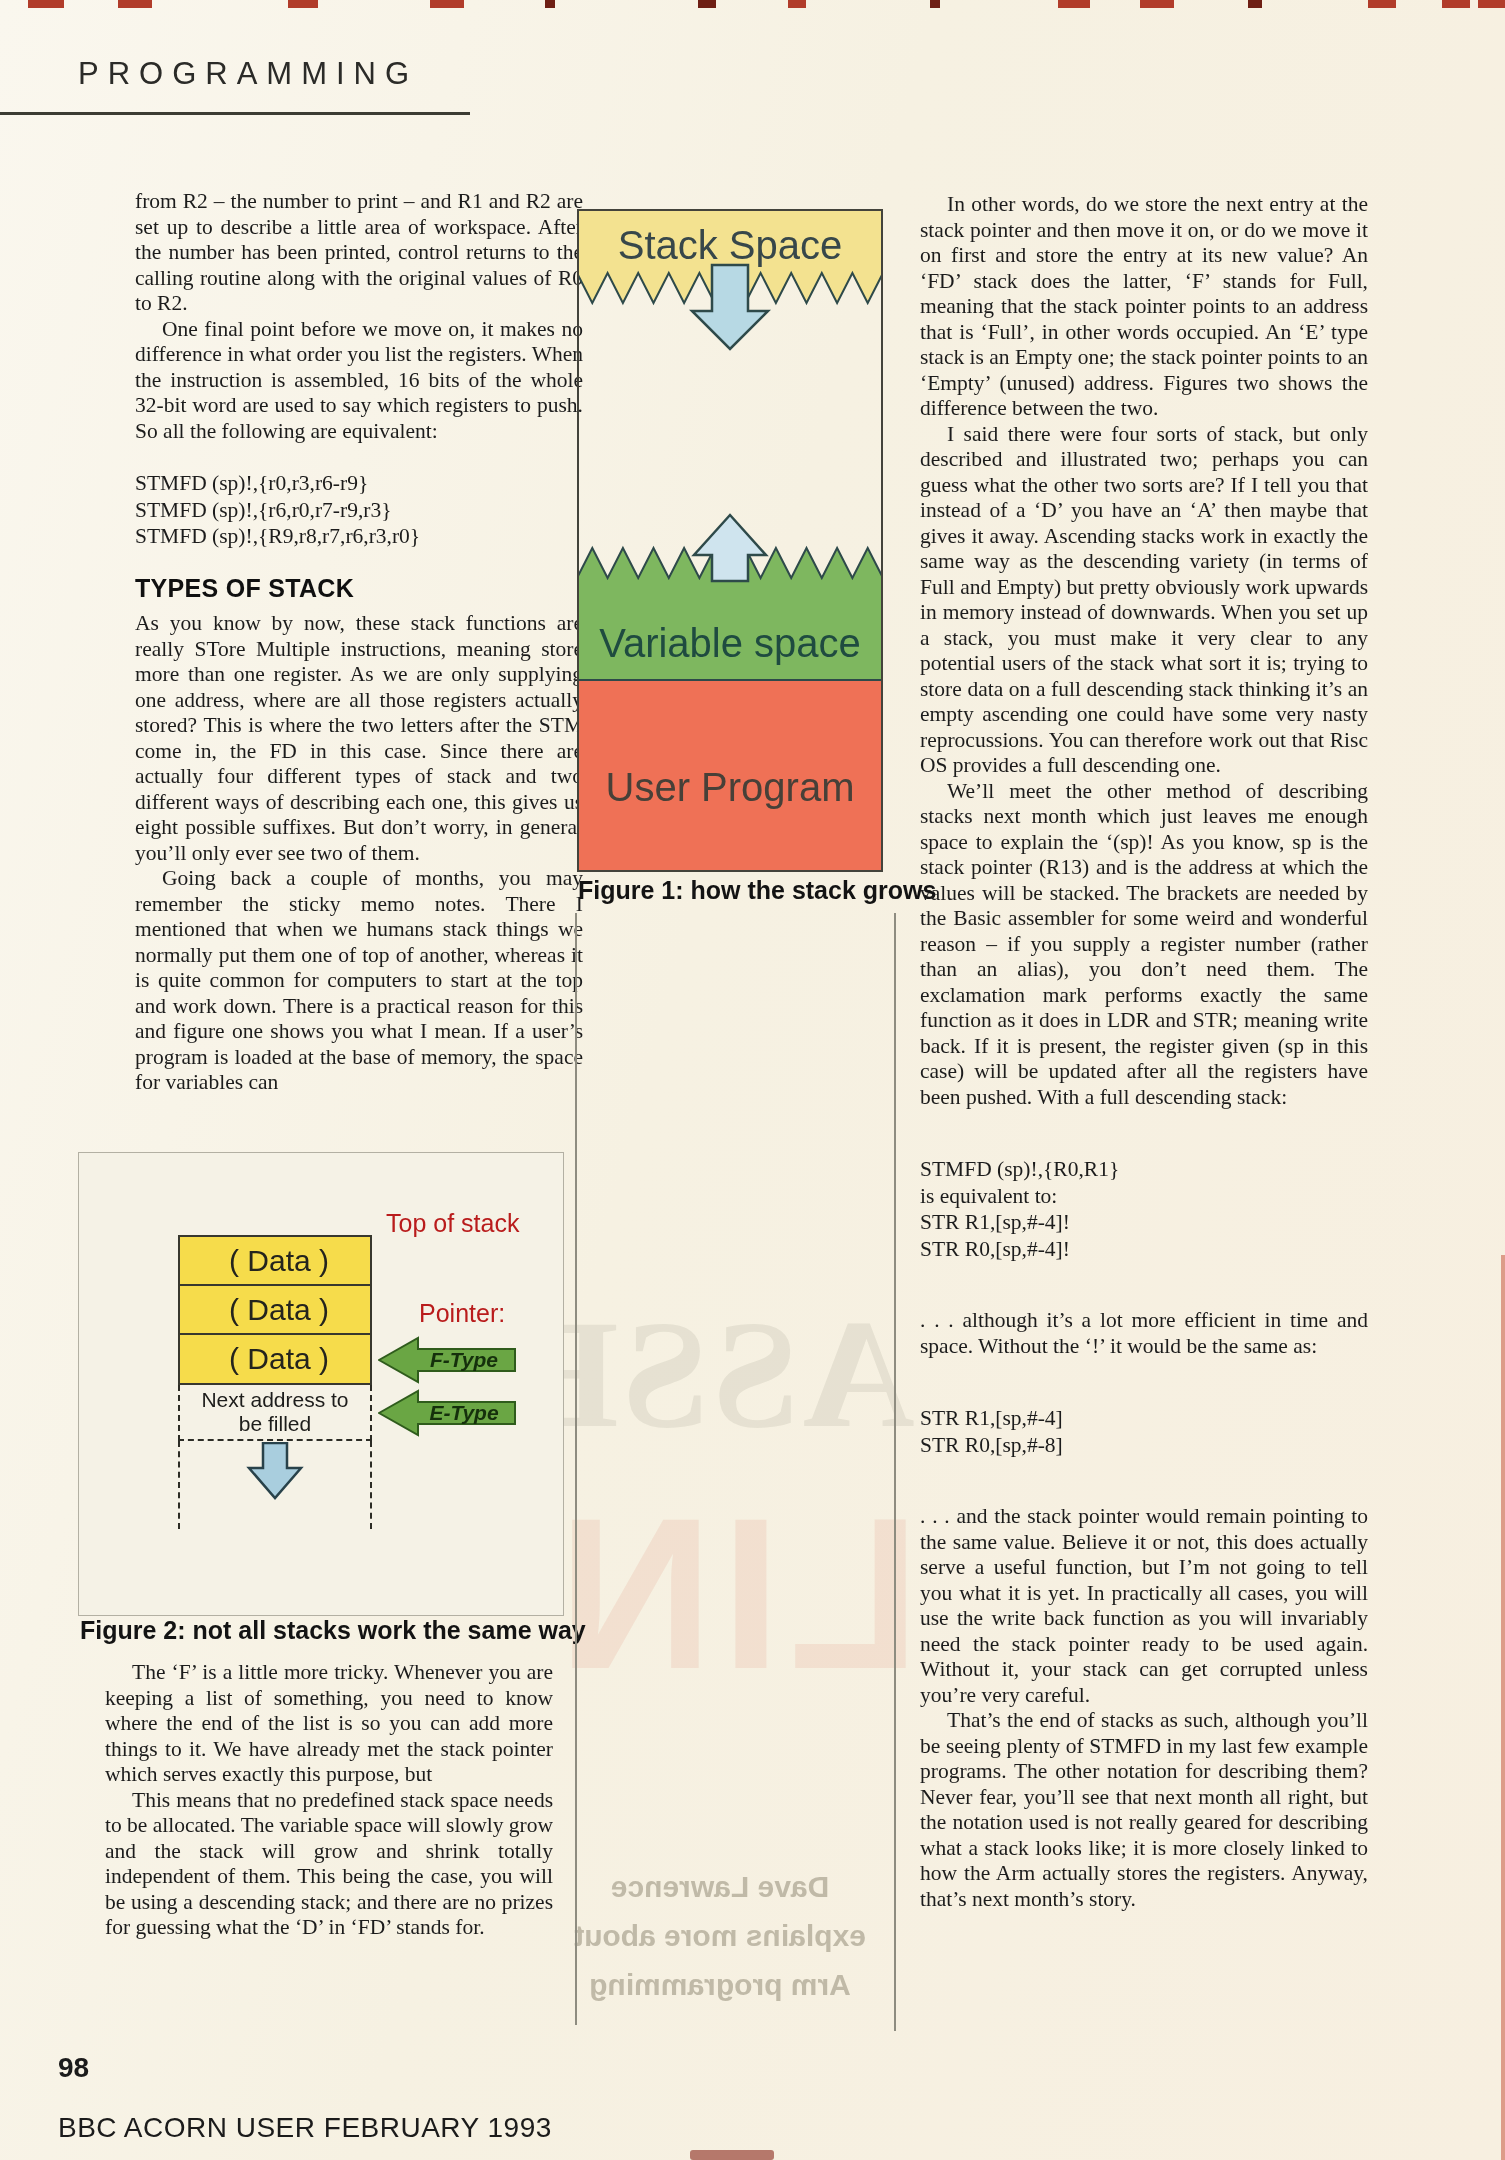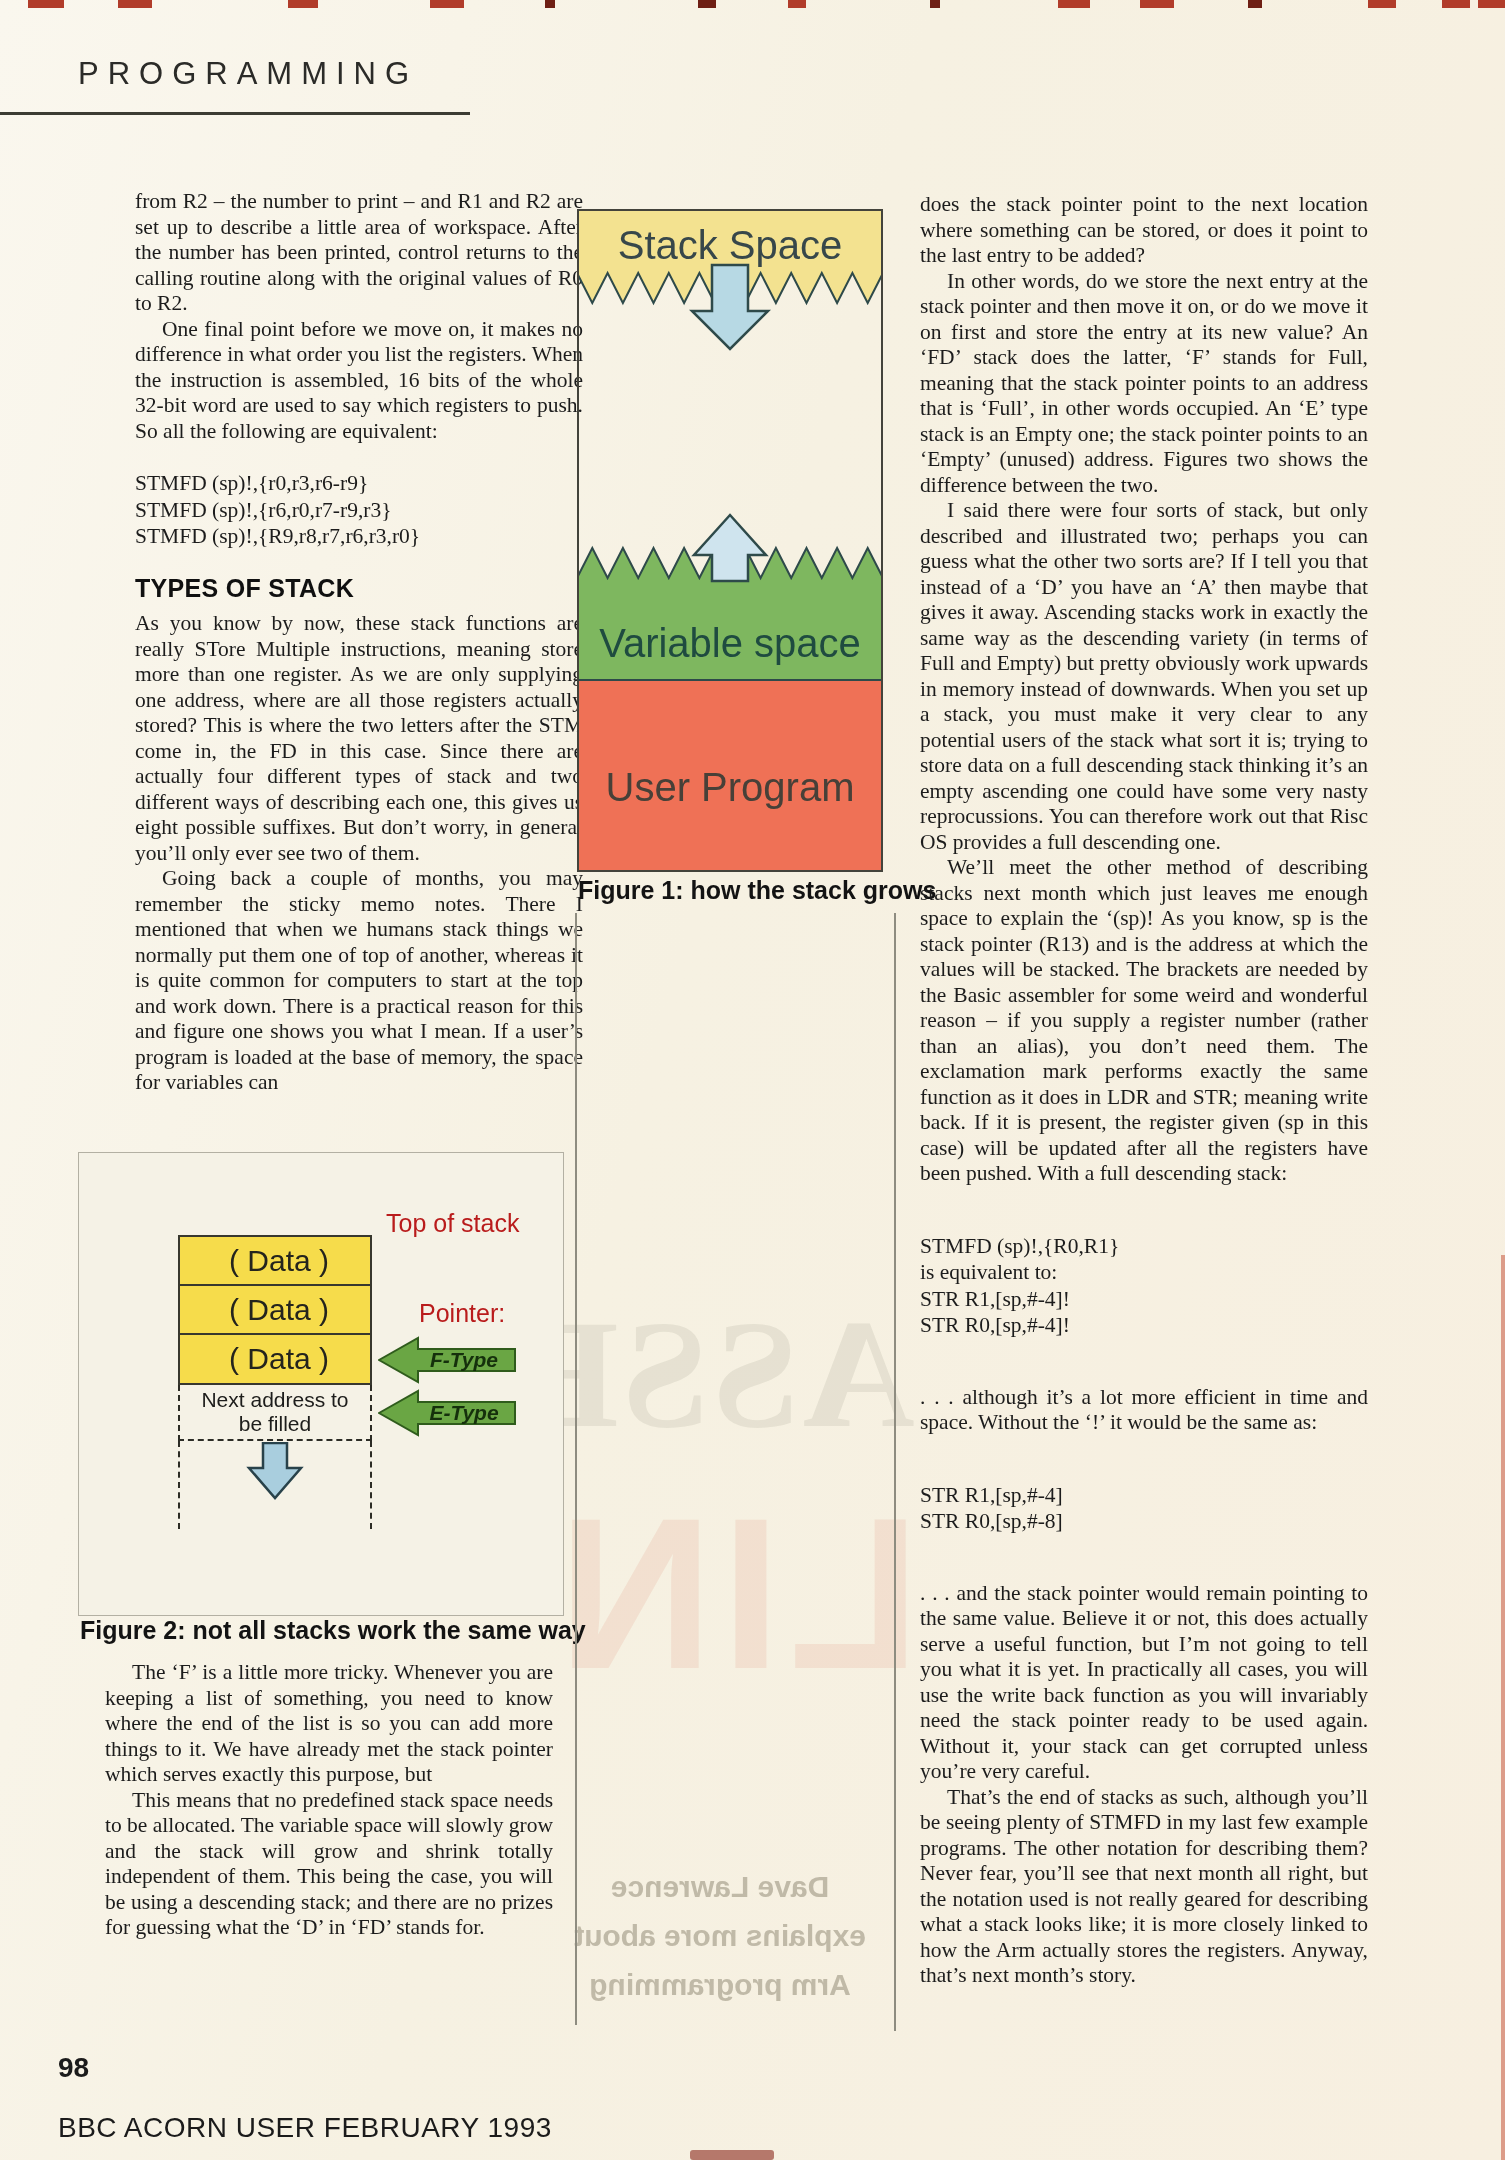--- a/index.html
+++ b/index.html
@@ -181,21 +181,20 @@
 
   <div class="col" style="left:105px; top:1660px;">
     <p class="ind">The ‘F’ is a little more tricky. Whenever you are keeping a list of something, you need to know where the end of the list is so you can add more things to it. We have already met the stack pointer which serves exactly this purpose, but</p>
     <p class="ind">This means that no predefined stack space needs to be allocated. The variable space will slowly grow and the stack will grow and shrink totally independent of them. This being the case, you will be using a descending stack; and there are no prizes for guessing what the ‘D’ in ‘FD’ stands for.</p>
   </div>
 
   <div class="vrule" style="left:575px; top:913px; height:1112px;"></div>
   <div class="vrule" style="left:894px; top:913px; height:1118px;"></div>
 
   <div class="col" style="left:920px; top:192px;">
-    <p>does the stack pointer point to the next location where something can be stored, or does it point to the last entry to be added?</p>
     <p class="ind">In other words, do we store the next entry at the stack pointer and then move it on, or do we move it on first and store the entry at its new value? An ‘FD’ stack does the latter, ‘F’ stands for Full, meaning that the stack pointer points to an address that is ‘Full’, in other words occupied. An ‘E’ type stack is an Empty one; the stack pointer points to an ‘Empty’ (unused) address. Figures two shows the difference between the two.</p>
     <p class="ind">I said there were four sorts of stack, but only described and illustrated two; perhaps you can guess what the other two sorts are? If I tell you that instead of a ‘D’ you have an ‘A’ then maybe that gives it away. Ascending stacks work in exactly the same way as the descending variety (in terms of Full and Empty) but pretty obviously work upwards in memory instead of downwards. When you set up a stack, you must make it very clear to any potential users of the stack what sort it is; trying to store data on a full descending stack thinking it’s an empty ascending one could have some very nasty reprocussions. You can therefore work out that Risc OS provides a full descending one.</p>
     <p class="ind">We’ll meet the other method of describing stacks next month which just leaves me enough space to explain the ‘(sp)! As you know, sp is the stack pointer (R13) and is the address at which the values will be stacked. The brackets are needed by the Basic assembler for some weird and wonderful reason – if you supply a register number (rather than an alias), you don’t need them. The exclamation mark performs exactly the same function as it does in LDR and STR; meaning write back. If it is present, the register given (sp in this case) will be updated after all the registers have been pushed. With a full descending stack:</p>
     <p class="codeline gap">STMFD (sp)!,{R0,R1}</p>
     <p class="codeline">is equivalent to:</p>
     <p class="codeline">STR R1,[sp,#-4]!</p>
     <p class="codeline">STR R0,[sp,#-4]!</p>
     <p class="gap">. . . although it’s a lot more efficient in time and space. Without the ‘!’ it would be the same as:</p>
     <p class="codeline gap">STR R1,[sp,#-4]</p>
     <p class="codeline">STR R0,[sp,#-8]</p>

